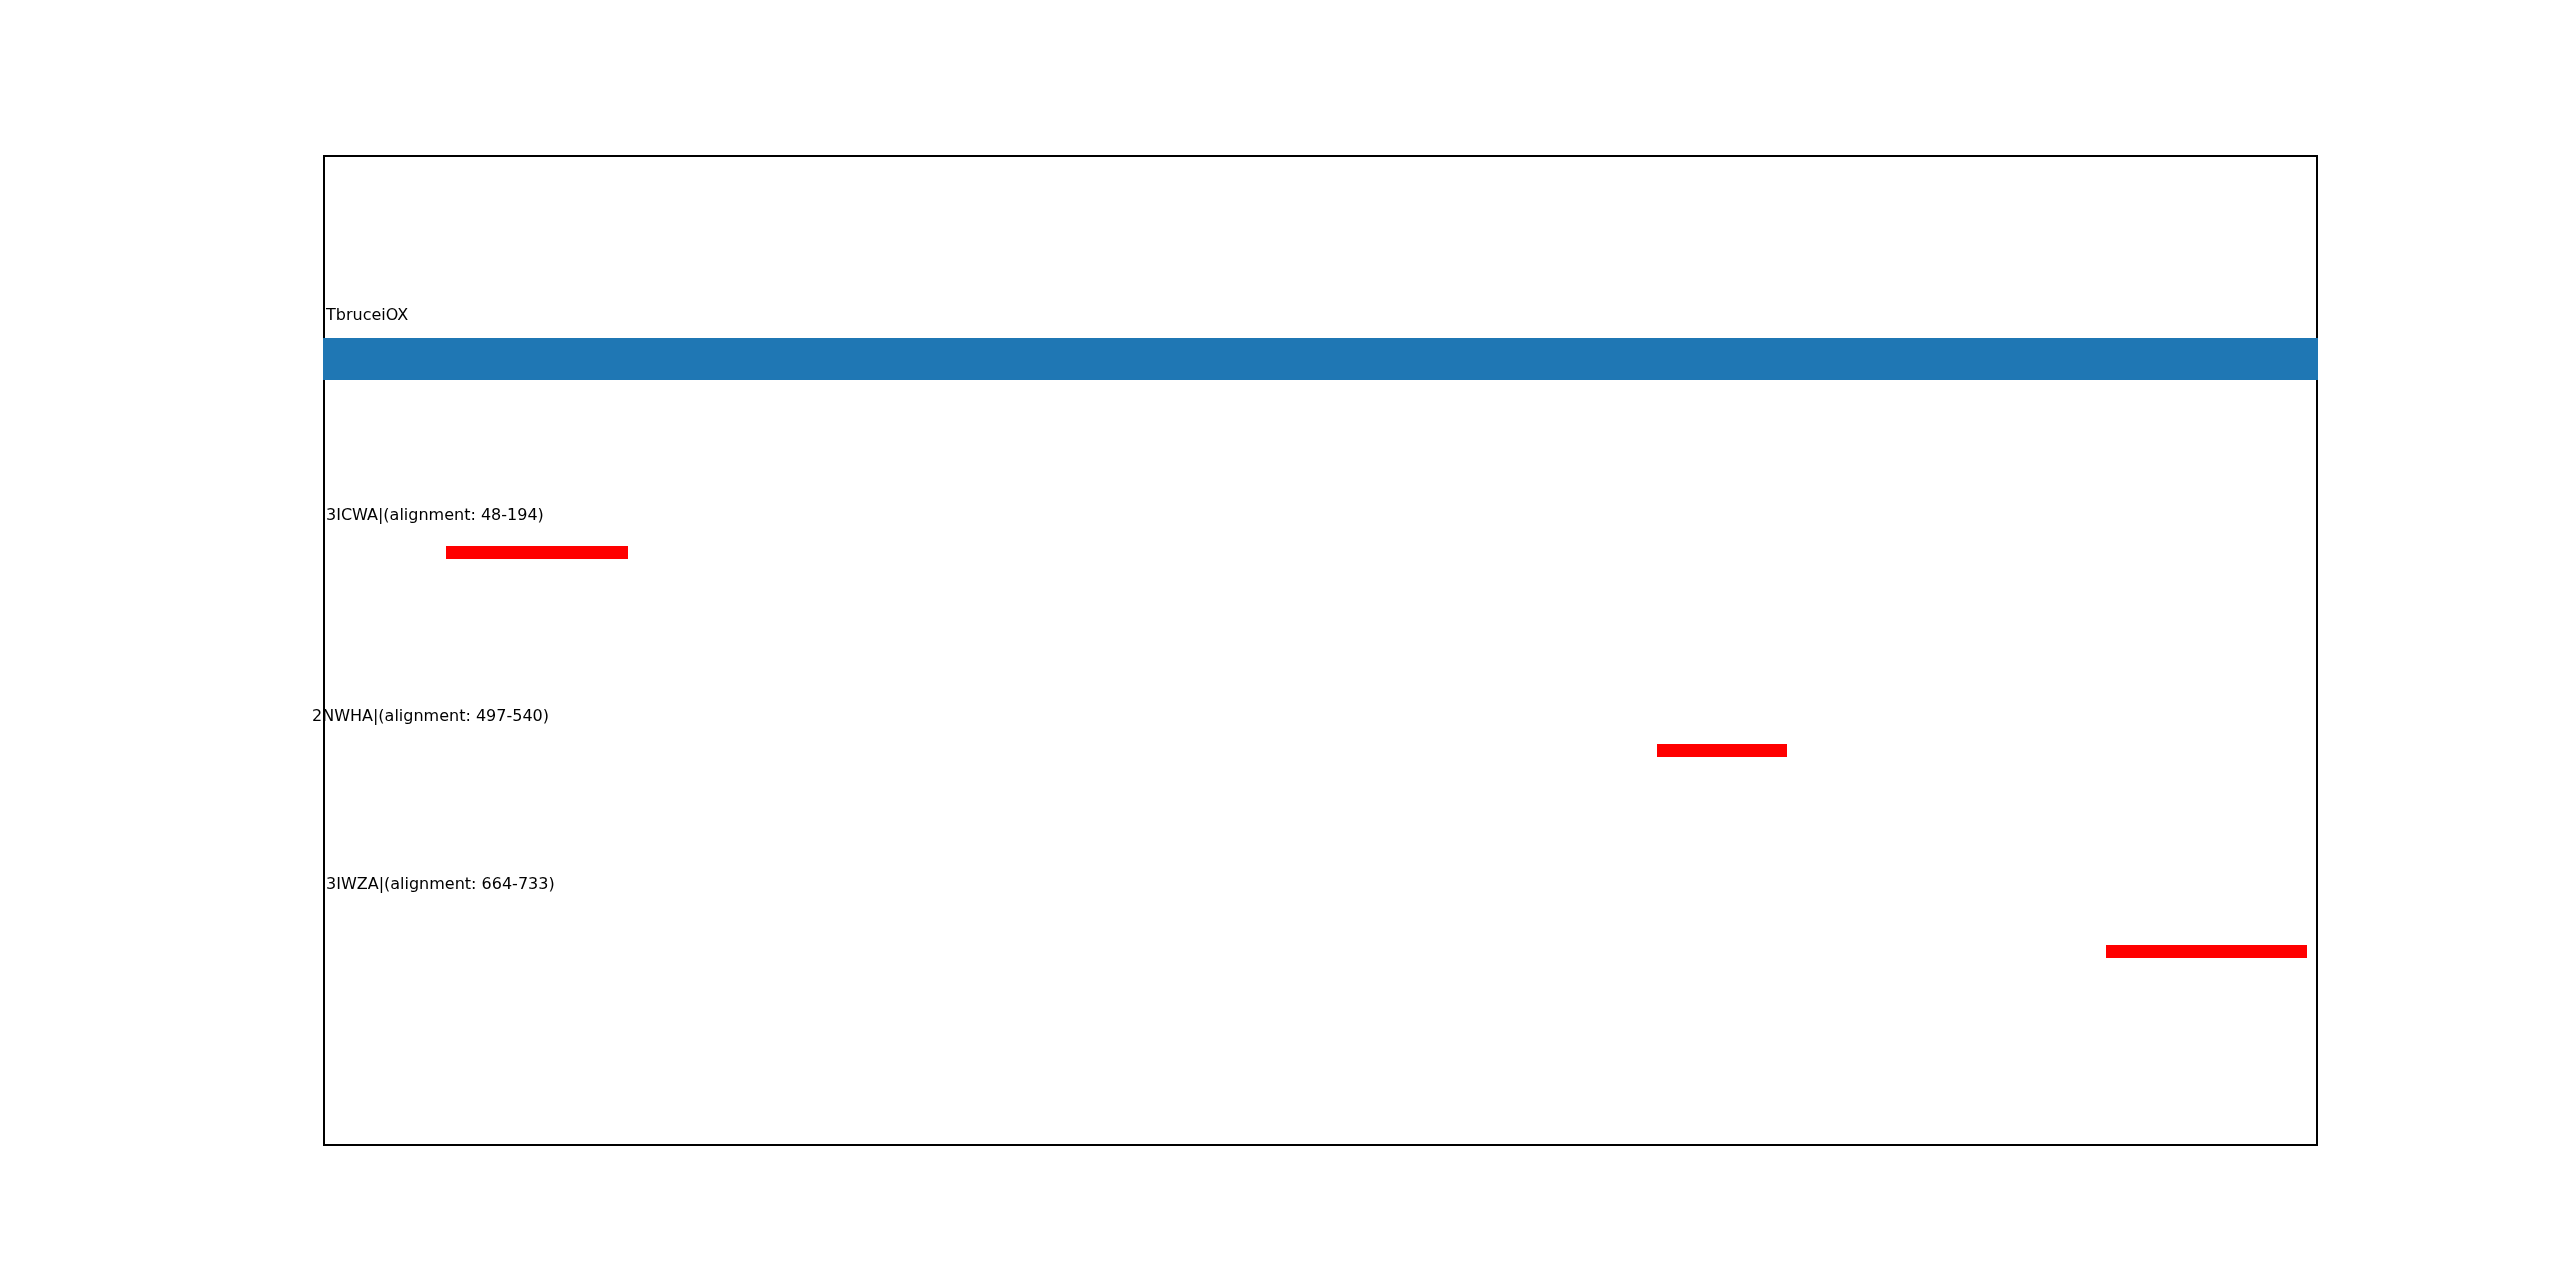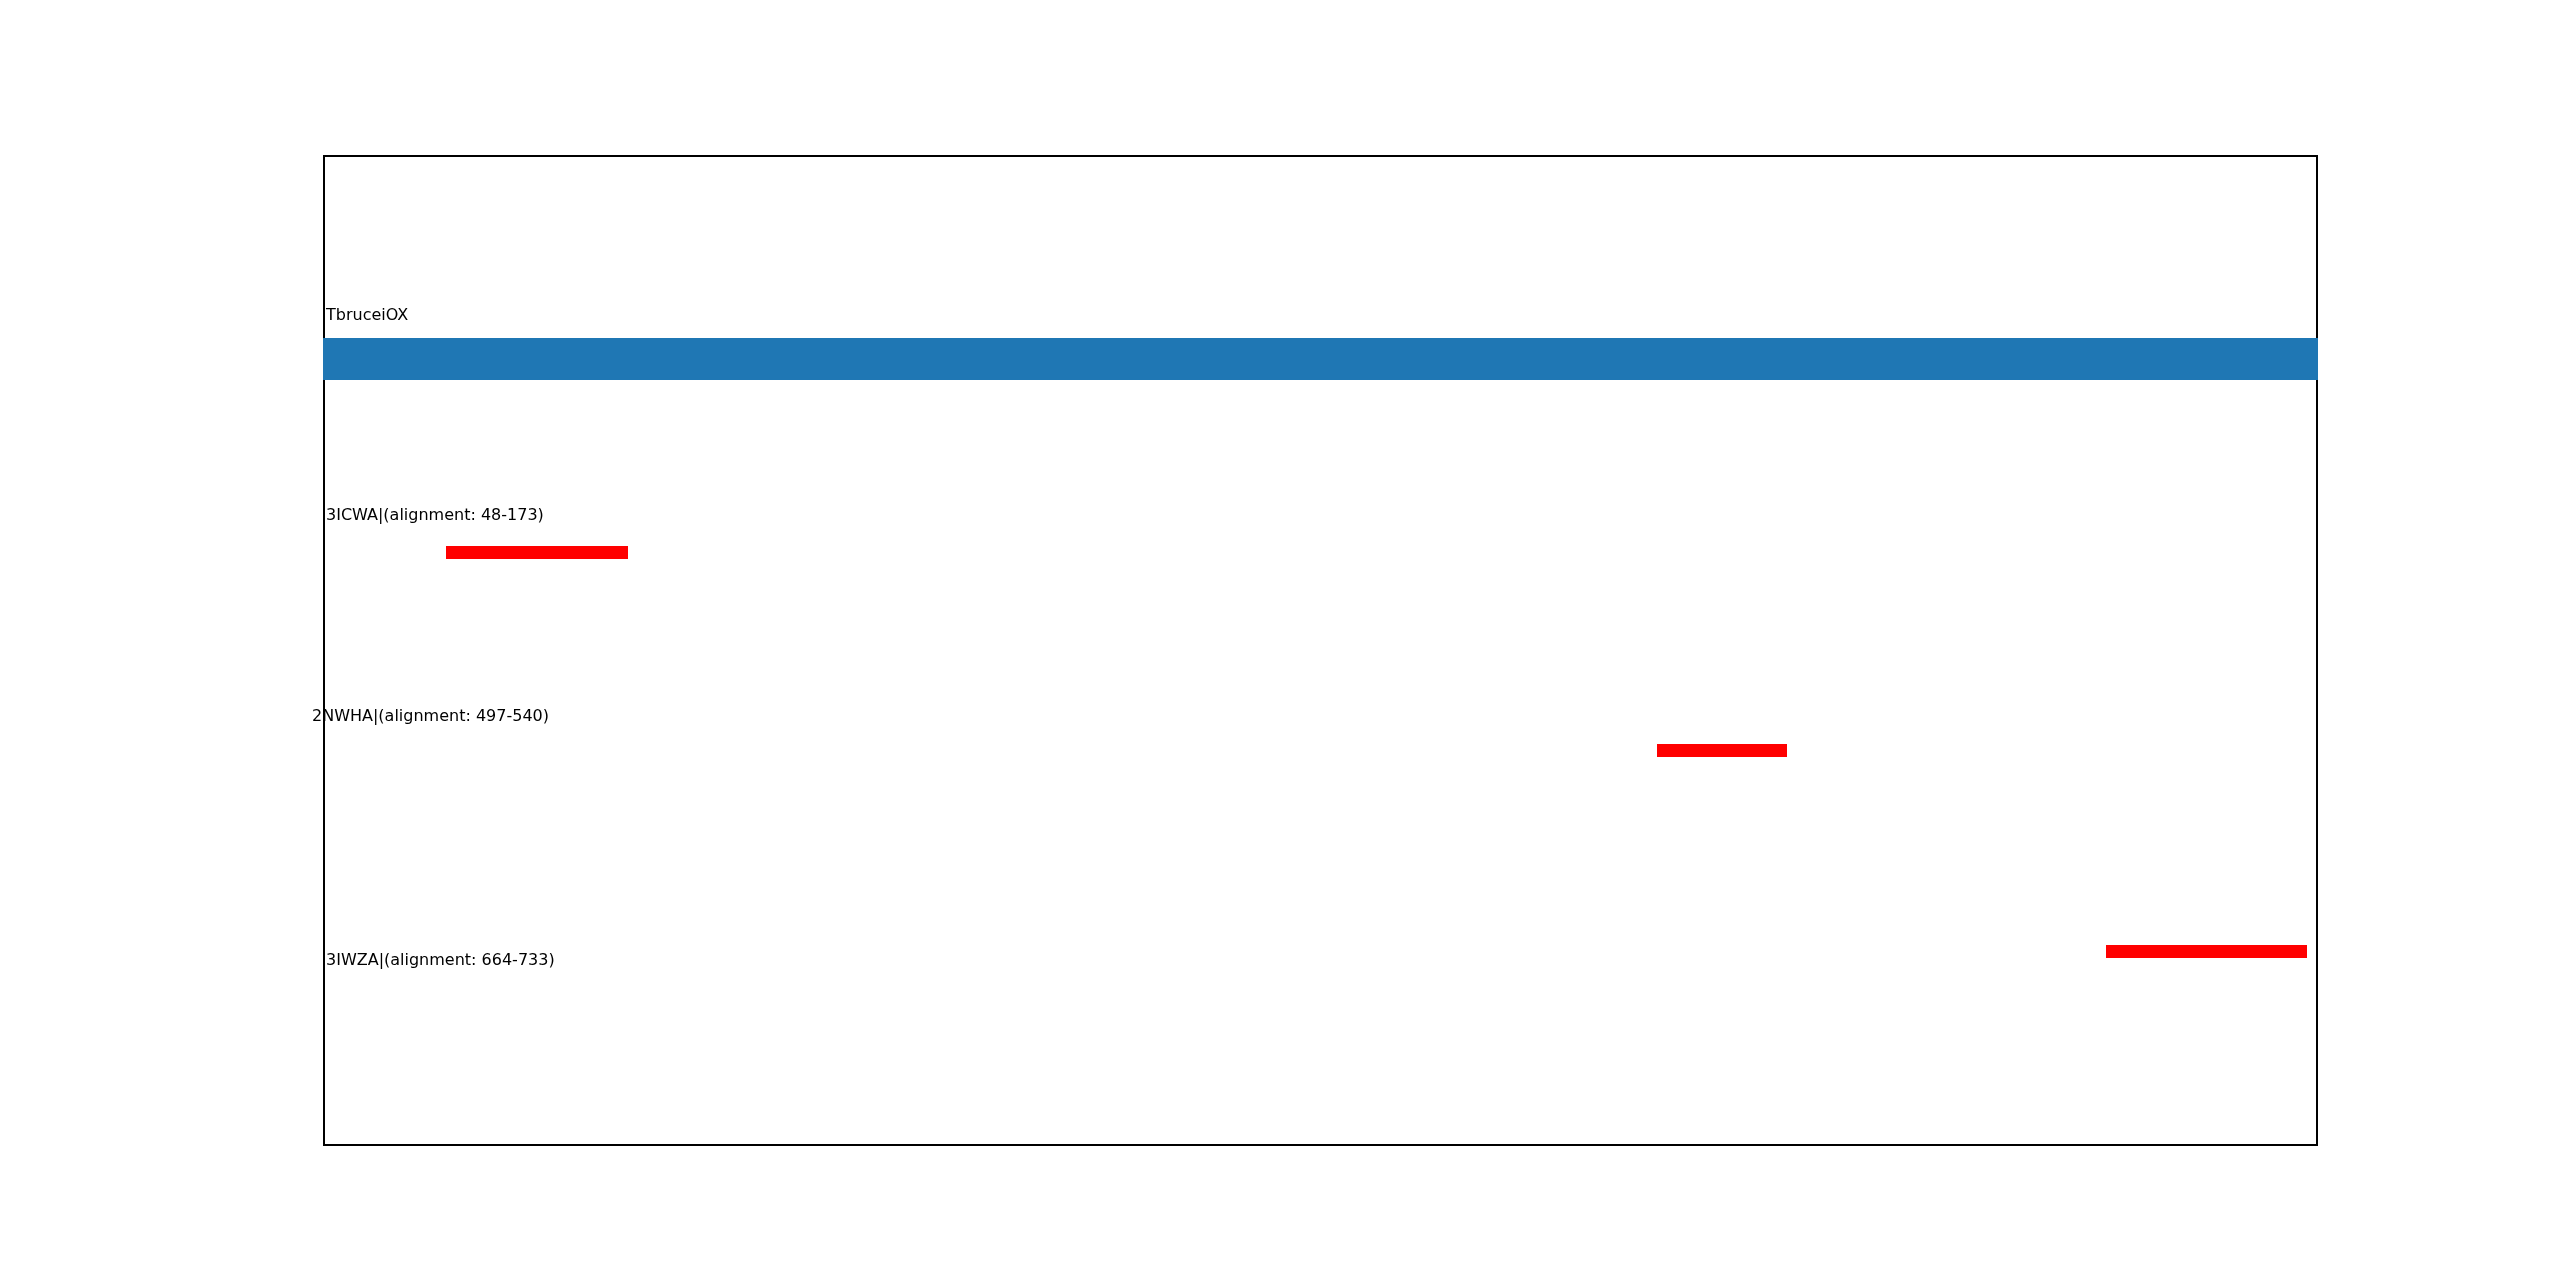--- a/index.html
+++ b/index.html
@@ -68,19 +68,19 @@
     <div class="track" id="track-layer">
         <div class="bar bar-query" style="left: -2.1px; top: 181px; width: 1995px; height: 42px; background: rgb(31, 119, 180);"></div>
         <div class="bar bar-hit" style="left: 121px; top: 389px; width: 182px; height: 13px; background: rgb(255, 0, 0);"></div>
         <div class="bar bar-hit" style="left: 1332px; top: 587px; width: 130px; height: 13px; background: rgb(255, 0, 0);"></div>
         <div class="bar bar-hit" style="left: 1781px; top: 788px; width: 201px; height: 13px; background: rgb(255, 0, 0);"></div>
       </div>
   </div>
 
   <div id="label-layer">
       <div class="row-label" style="left: 326px; top: 307px;">TbruceiOX</div>
-      <div class="row-label" style="left: 326px; top: 507px;">3ICWA|(alignment: 48-173)</div>
+      <div class="row-label" style="left: 326px; top: 507px;">3ICWA|(alignment: 48-194)</div>
       <div class="row-label" style="left: 312px; top: 708px;">2NWHA|(alignment: 497-540)</div>
-      <div class="row-label" style="left: 326px; top: 952px; text-align: center;">3IWZA|(alignment: 664-733)</div>
+      <div class="row-label" style="left: 326px; top: 876px; text-align: center;">3IWZA|(alignment: 664-733)</div>
     </div>
 
 </div>
 
 
 </body></html>

